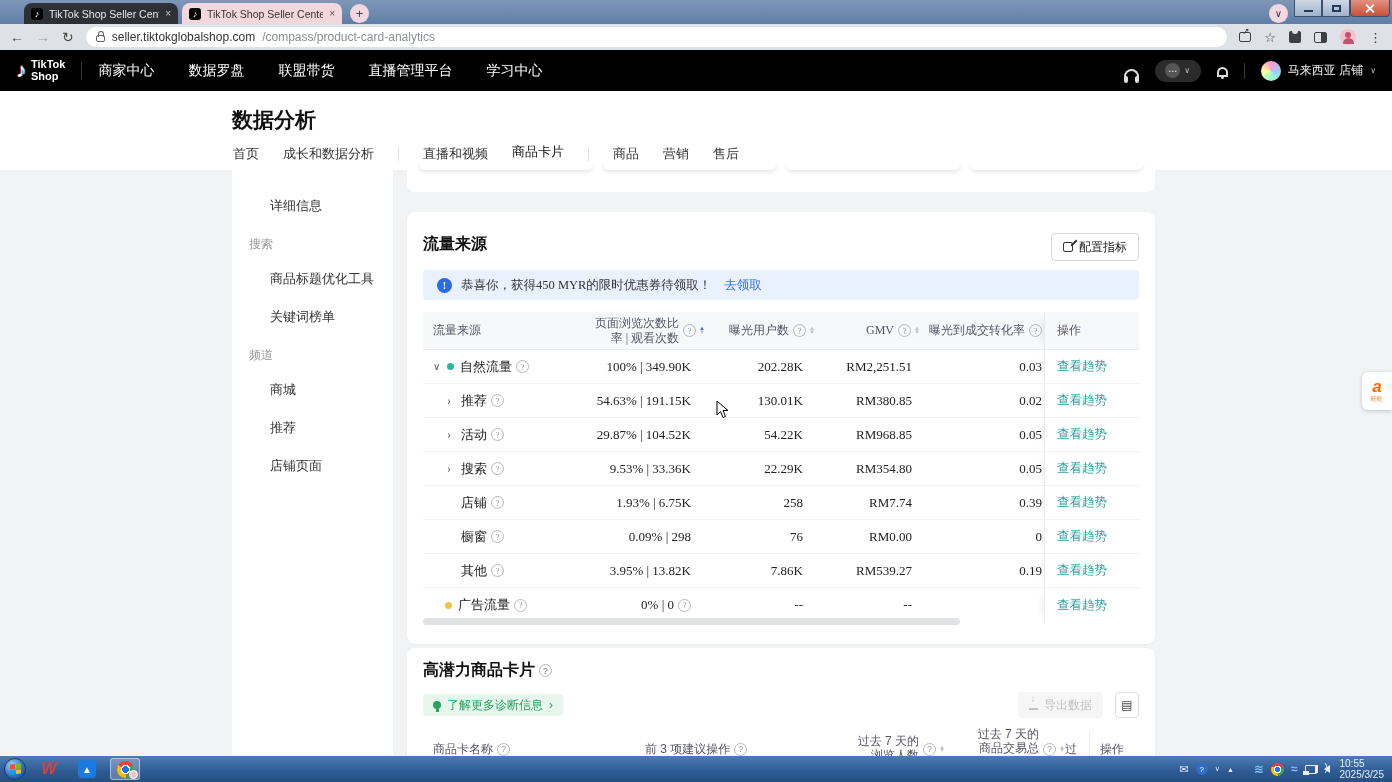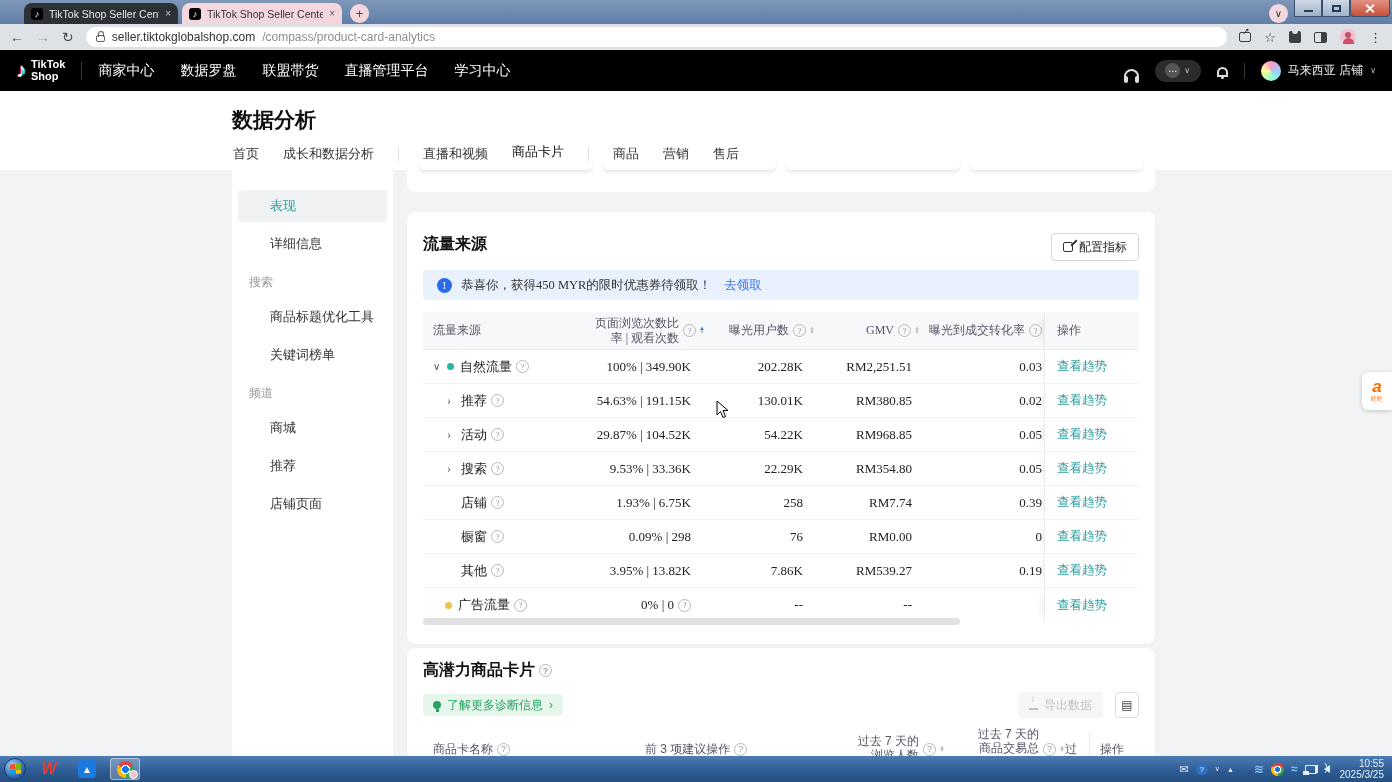--- a/index.html
+++ b/index.html
@@ -54,21 +54,21 @@
   .share-ic { width:12px; height:10px; border:1.5px solid #3c4043; border-radius:2px; position:relative; }
   .share-ic::after { content:"➚"; position:absolute; left:2px; top:-7px; font-size:9px; color:#3c4043; }
 
   
   .appnav { position:absolute; left:0; top:50px; width:1392px; height:41px; background:#000;
     display:flex; align-items:center; padding:0 16px; color:#fff; }
   .ttlogo { display:flex; align-items:center; gap:5px; }
   .ttnote { font-size:20px; color:#fff; text-shadow:1px 0 #25f4ee,-1px 0 #fe2c55; }
   .ttname { font-size:11px; font-weight:bold; line-height:1.05; }
   .nav-sep { width:1px; height:18px; background:#3a3a3a; margin:0 16px; }
-  .navitems { display:flex; gap:26px; font-size:14px;justify-content:space-between; }
+  .navitems { display:flex; gap:34px; font-size:14px;justify-content:space-between; }
   .navitem { color:#fff; cursor:default; white-space:nowrap; }
   .appnav-right { margin-left:auto; display:flex; align-items:center; gap:16px; }
   .headset { width:15px; height:9px; border:2px solid #ddd; border-bottom:none; border-radius:8px 8px 0 0; position:relative; margin-top:5px; }
   .headset::before,.headset::after { content:""; position:absolute; top:5px; width:4px; height:7px; background:#ddd; border-radius:2px; }
   .headset::before { left:-2px; } .headset::after { right:-2px; }
   .chatpill { width:46px; height:22px; border-radius:11px; background:#2b2b2b; display:flex; align-items:center; justify-content:center; gap:4px; }
   .chatbub { width:15px; height:15px; border-radius:50%; background:#555; color:#fff; font-size:9px; display:flex; align-items:center; justify-content:center; }
   .chatpill .cdn { font-size:8px; color:#bbb; }
   .bell { width:11px; height:10px; border:2px solid #ddd; border-radius:6px 6px 0 0; position:relative; margin-top:2px; }
   .bell::after { content:""; position:absolute; left:2px; bottom:-4px; width:3px; height:3px; border-radius:50%; background:#ddd; }
@@ -194,21 +194,21 @@
   .pbadge { position:absolute; right:1px; bottom:0; width:9px; height:9px; border-radius:50%; background:#f3c2cf; border:1px solid #fff; }
   .tray { margin-left:auto; display:flex; align-items:center; gap:7px; color:#e8eef6; font-size:10px; }
   .tray .ic { font-size:11px; }
   .qcirc { width:12px; height:12px; border-radius:50%; background:#2f6fc3; color:#fff; font-size:8px;
     display:flex; align-items:center; justify-content:center; }
   .netic { width:12px; height:9px; border:1.5px solid #e8eef6; border-radius:1px; position:relative; }
   .netic::after { content:""; position:absolute; left:-3px; bottom:-2px; width:6px; height:4px; background:#e8eef6; }
   .spk { width:0; height:0; border-top:4px solid transparent; border-bottom:4px solid transparent; border-right:6px solid #e8eef6; position:relative; margin-right:3px; }
   .spk::before { content:""; position:absolute; left:-9px; top:-4px; width:3px; height:8px; background:#e8eef6; }
   .spk::after { content:")"; position:absolute; left:1px; top:-7px; font-size:10px; color:#e8eef6; }
-  .clock { text-align:right; line-height:1.15; font-size:10px; padding-right:4px; }
+  .clock { line-height:1.15; font-size:10px; padding-right:4px; }
   .cloudic { color:#7fc4f4; font-size:12px; font-weight:bold; }
 </style>
 </head>
 <body>
 
 <div class="screen">
 
   <div class="tabstrip">
     <div class="tab tab-dark">
       <span class="fav">
@@ -298,21 +298,20 @@
       <span class="ptab">直播和视频</span>
       <span class="ptab active">商品卡片</span>
       <span class="ptab-sep"></span>
       <span class="ptab">商品</span>
       <span class="ptab">营销</span>
       <span class="ptab">售后</span>
     </div>
   </div>
 
   <div class="sidebar">
-    <div class="sitem active">表现</div>
     <div class="sitem">详细信息</div>
     <div class="sgroup">搜索</div>
     <div class="sitem">商品标题优化工具</div>
     <div class="sitem">关键词榜单</div>
     <div class="sgroup">频道</div>
     <div class="sitem">商城</div>
     <div class="sitem">推荐</div>
     <div class="sitem">店铺页面</div>
   </div>
 

